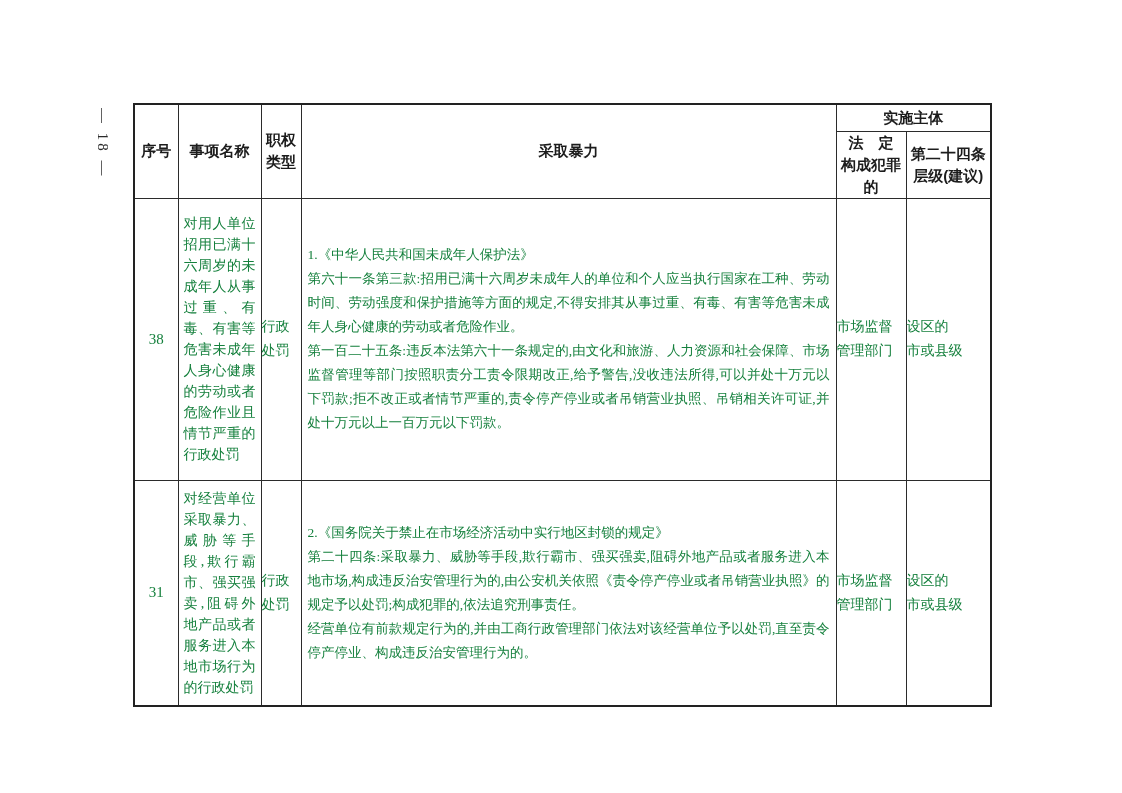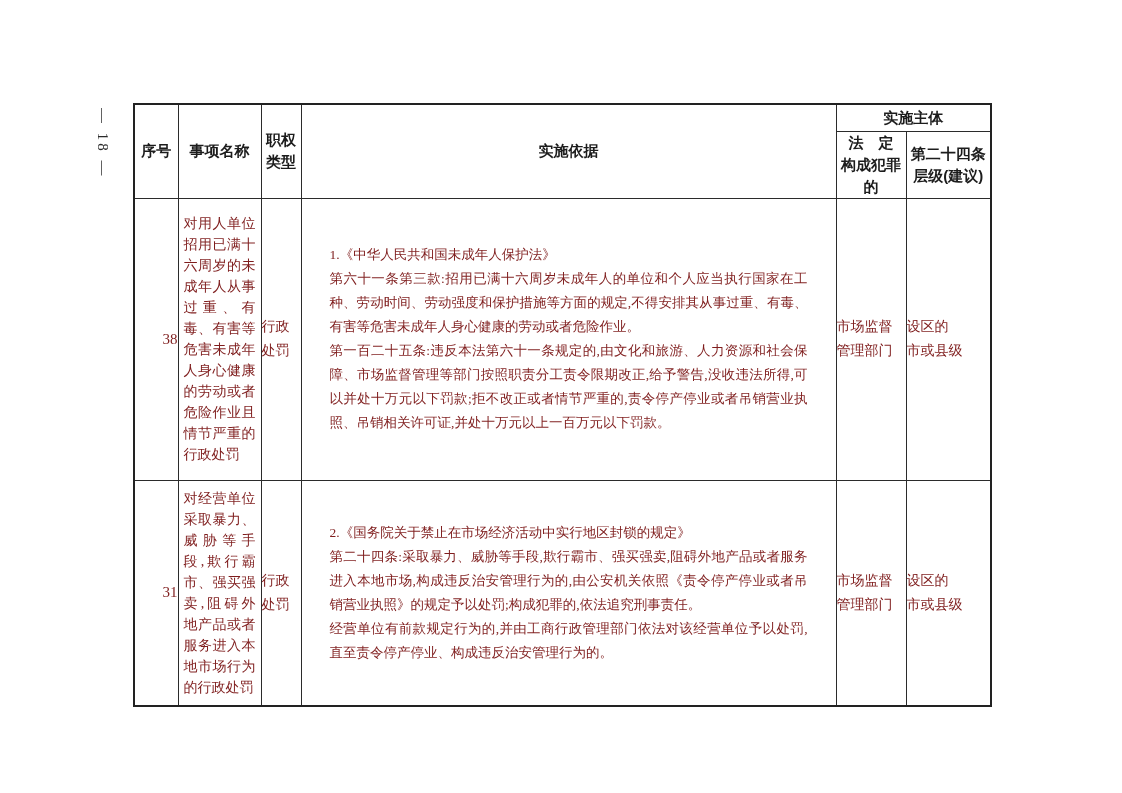--- a/index.html
+++ b/index.html
@@ -42,46 +42,46 @@
     font-size: 15px;
     line-height: 22px;
     text-align: center;
     vertical-align: middle;
     white-space: pre-line;
     color: #1c1c1c;
   }
   .doc-table td {
     vertical-align: middle;
     font-size: 14px;
-    color: #7f1d1d;
+    color: #15803d;
   }
   tr.hdr-top   { height: 27px; }
   tr.hdr-sub   { height: 50px; }
   tr.row-38    { height: 282px; }
   tr.row-39    { height: 226px; }
   td.seq-cell {
-    text-align: right;
+    text-align: center;
     font-size: 15px;
     font-family: "Liberation Serif", "DejaVu Serif", serif;
   }
   td.name-cell {
     padding: 6px 5px;
     text-align: justify;
     text-justify: inter-character;
     line-height: 21px;
     font-size: 14px;
   }
   td.type-cell, td.subject-cell, td.level-cell {
     text-align: left;
     white-space: pre-line;
     line-height: 24px;
     font-size: 14px;
   }
   td.basis-cell {
-    padding: 8px 28px;
+    padding: 8px 6px;
     text-align: justify;
     text-justify: inter-character;
     line-height: 24px;
     font-size: 13.5px;
   }
   td.basis-cell p { margin: 0; }
 </style>
 </head>
 <body>
 
@@ -98,21 +98,21 @@
       <col style="width:70px">
       <col style="width:85px">
     </colgroup>
 
     <tbody>
         <tr class="hdr-top">
       <th rowspan="2">序号</th>
       <th rowspan="2">事项名称</th>
       <th rowspan="2">职权
 类型</th>
-      <th rowspan="2">实施依据</th>
+      <th rowspan="2">采取暴力</th>
       <th colspan="2">实施主体</th>
     </tr>
     <tr class="hdr-sub">
       <th>法　定
 构成犯罪的</th>
       <th>第二十四条
 层级(建议)</th>
     </tr>
 
     <tr class="row-38">

